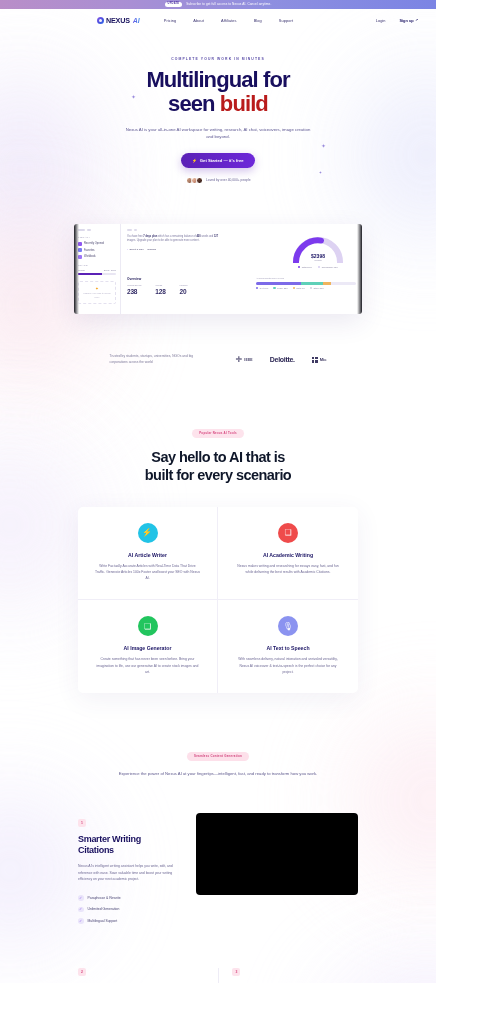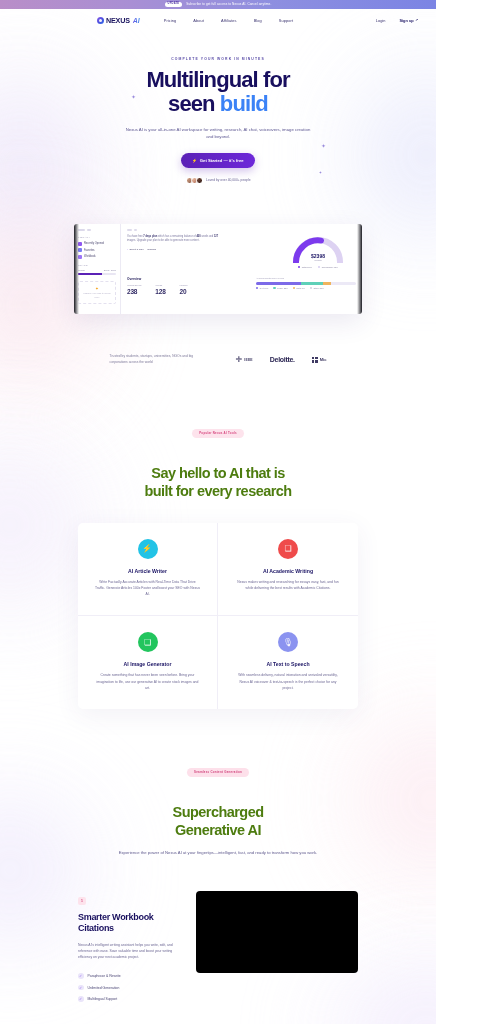--- a/index.html
+++ b/index.html
@@ -94,21 +94,21 @@
   .hero { text-align: center; padding: 26px 0 0; position: relative; }
   .eyebrow {
     font-size: 3.4px; letter-spacing: 1.1px; font-weight: 700;
     color: #5b4ea8; text-transform: uppercase;
   }
   .hero-h1 {
     margin-top: 7px;
     font-size: 22px; line-height: 1.08; font-weight: 800;
     letter-spacing: -.9px; color: #180f5e;
   }
-  .hero-h1 .accent { color: #3b82f6; }
+  .hero-h1 .accent { color: #b91c1c; }
   .hero-sub {
     margin: 10px auto 0; max-width: 192px;
     font-size: 4.3px; line-height: 1.75; color: #5b5590;
   }
   .cta {
     margin: 12px auto 0;
     display: inline-flex; align-items: center; gap: 2.5px;
     background: linear-gradient(90deg, #5b21b6, #6d28d9);
     color: #fff; font-size: 4.2px; font-weight: 700;
     padding: 5px 11px; border-radius: 40px; border: 0; cursor: pointer;
@@ -229,22 +229,22 @@
 
   
   .badge {
     display: inline-block; border-radius: 20px; padding: 2.5px 7px;
     font-size: 2.9px; font-weight: 700; letter-spacing: .25px;
   }
   .badge-pink { background: #fde3ec; color: #d6447d; }
   .badge-rose { background: #fde0ea; color: #cf3f79; }
   .sec-head { text-align: center; }
   .sec-h2 {
-    margin-top: 27px; font-size: 14.5px; line-height: 1.22;
-    font-weight: 800; letter-spacing: -.55px; color: #4d7c0f;
+    margin-top: 11px; font-size: 14.5px; line-height: 1.22;
+    font-weight: 800; letter-spacing: -.55px; color: #0f172a;
   }
   .sec-sub {
     margin: 9px auto 0; max-width: 205px;
     font-size: 4.2px; line-height: 1.75; color: #5f5a8e;
   }
 
   .tools { margin-top: 55px; }
 
   
   .fgrid {
@@ -521,21 +521,21 @@
             </span>
           <span class="logo-ms">Mic</span>
         </div>
       </div>
     </div>
 
     <div class="tools sec-head">
       <span class="badge badge-pink">Popular Nexus AI Tools</span>
       <h2 class="sec-h2">
         <span>Say hello to AI that is</span><br>
-        <span>built for every research</span>
+        <span>built for every scenario</span>
       </h2>
 
       <div class="fgrid">
         <div class="fcell">
           <div class="ficon ic-cyan">⚡</div>
           <div class="ftitle">AI Article Writer</div>
           <div class="fdesc">Write Factually Accurate Articles with Real-Time Data That Drive Traffic. Generate Articles 100x Faster and boost your SEO with Nexus AI.</div>
         </div>
         <div class="fcell">
           <div class="ficon ic-red">❏</div>
@@ -550,32 +550,28 @@
         <div class="fcell">
           <div class="ficon ic-blue">🎙</div>
           <div class="ftitle">AI Text to Speech</div>
           <div class="fdesc">With seamless delivery, natural intonation and unrivaled versatility, Nexus AI voiceover &amp; text-to-speech is the perfect choice for any project.</div>
         </div>
       </div>
     </div>
 
     <div class="super sec-head">
       <span class="badge badge-rose">Seamless Content Generation</span>
-      <h2 class="sec-h2">
-        <span>Supercharged</span><br>
-        <span>Generative AI</span>
-      </h2>
       <p class="sec-sub">Experience the power of Nexus AI at your fingertips—intelligent, fast, and ready to transform how you work.</p>
     </div>
 
     <div class="split">
       <div class="split-left">
         <div class="num-badge">1</div>
         <h3 class="split-h3">
-          <span>Smarter Workbook</span><br>
+          <span>Smarter Writing</span><br>
           <span>Citations</span>
         </h3>
         <p class="split-p">Nexus AI's intelligent writing assistant helps you write, edit, and reference with ease. Save valuable time and boost your writing efficiency on your next academic project.</p>
         <div class="checks">
           <div class="check">
             <span class="check-box">✓</span>
             <span class="check-t">Paraphrase &amp; Rewrite</span>
           </div>
           <div class="check">
             <span class="check-box">✓</span>

